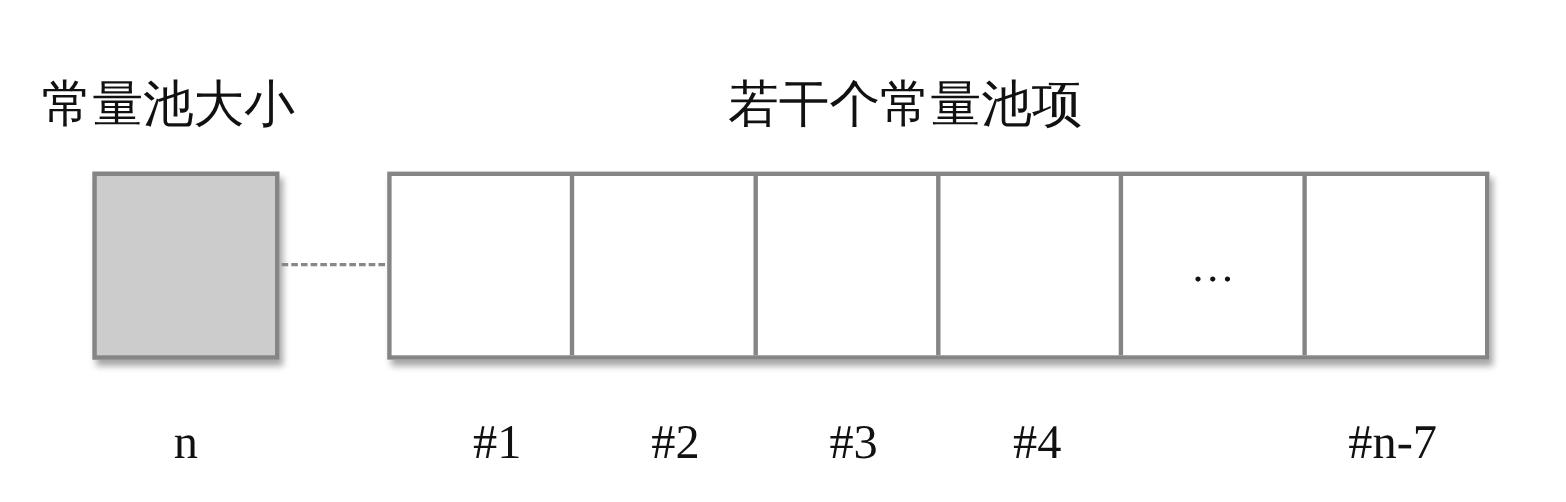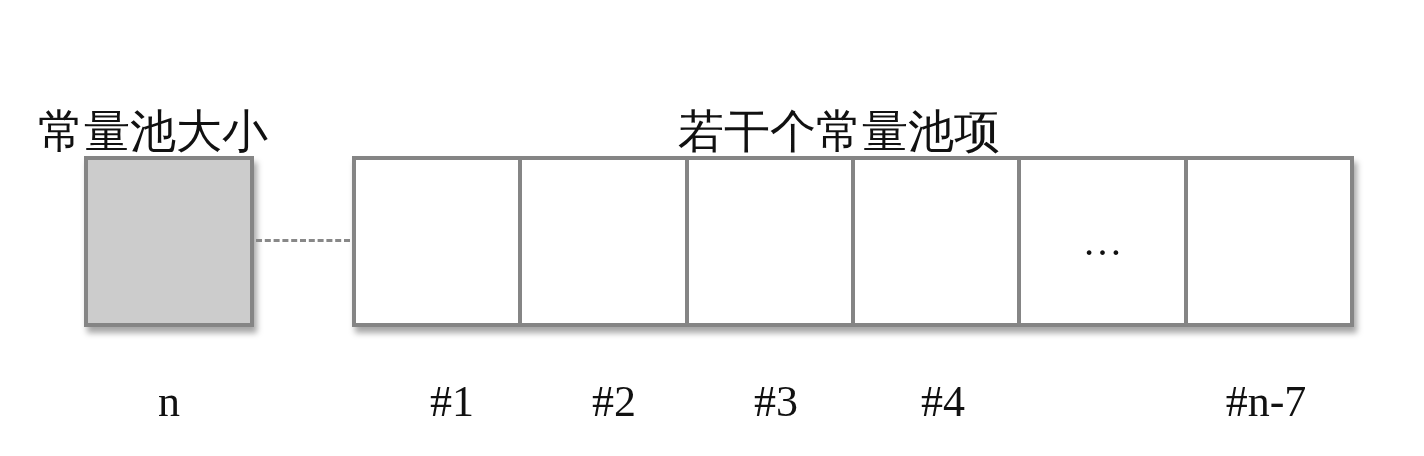--- a/index.html
+++ b/index.html
@@ -1,20 +1,20 @@
 <!DOCTYPE html>
 <html><head>
   <meta charset="utf-8">
   <style>
     html, body { margin:0; padding:0; background:#ffffff; }
     body { width:1424px; height:456px; position:relative; overflow:hidden;
            font-family:"Liberation Serif","DejaVu Serif",serif; color:#111; }
-    .title { position:absolute; font-size:46px; line-height:1; white-space:nowrap;margin-top:37px; }
+    .title { position:absolute; font-size:46px; line-height:1; white-space:nowrap; }
     #t-size { left:38px; top:72px; }
-    #t-items { left:678px; top:72px; }
+    #t-items { left:662px; top:72px; }
     .box { position:absolute; box-sizing:border-box; border:4px solid #858585;
            box-shadow:3px 6px 6px rgba(0,0,0,0.35); }
     #size-box { left:84px; top:156px; width:170px; height:171px; background:#cccccc; }
     #strip { left:352px; top:156px; width:1002px; height:171px; background:#fff; display:flex; }
     .cell { flex:1; box-sizing:border-box; border-left:4px solid #858585; position:relative;
             display:flex; align-items:center; justify-content:center; font-size:40px; }
     .cell:first-child { border-left:none; }
     .dash { position:absolute; left:256px; top:239px; width:94px; height:0;
             border-top:3px dashed #888; }
     .label { position:absolute; top:380px; font-size:44px; line-height:1; white-space:nowrap;

